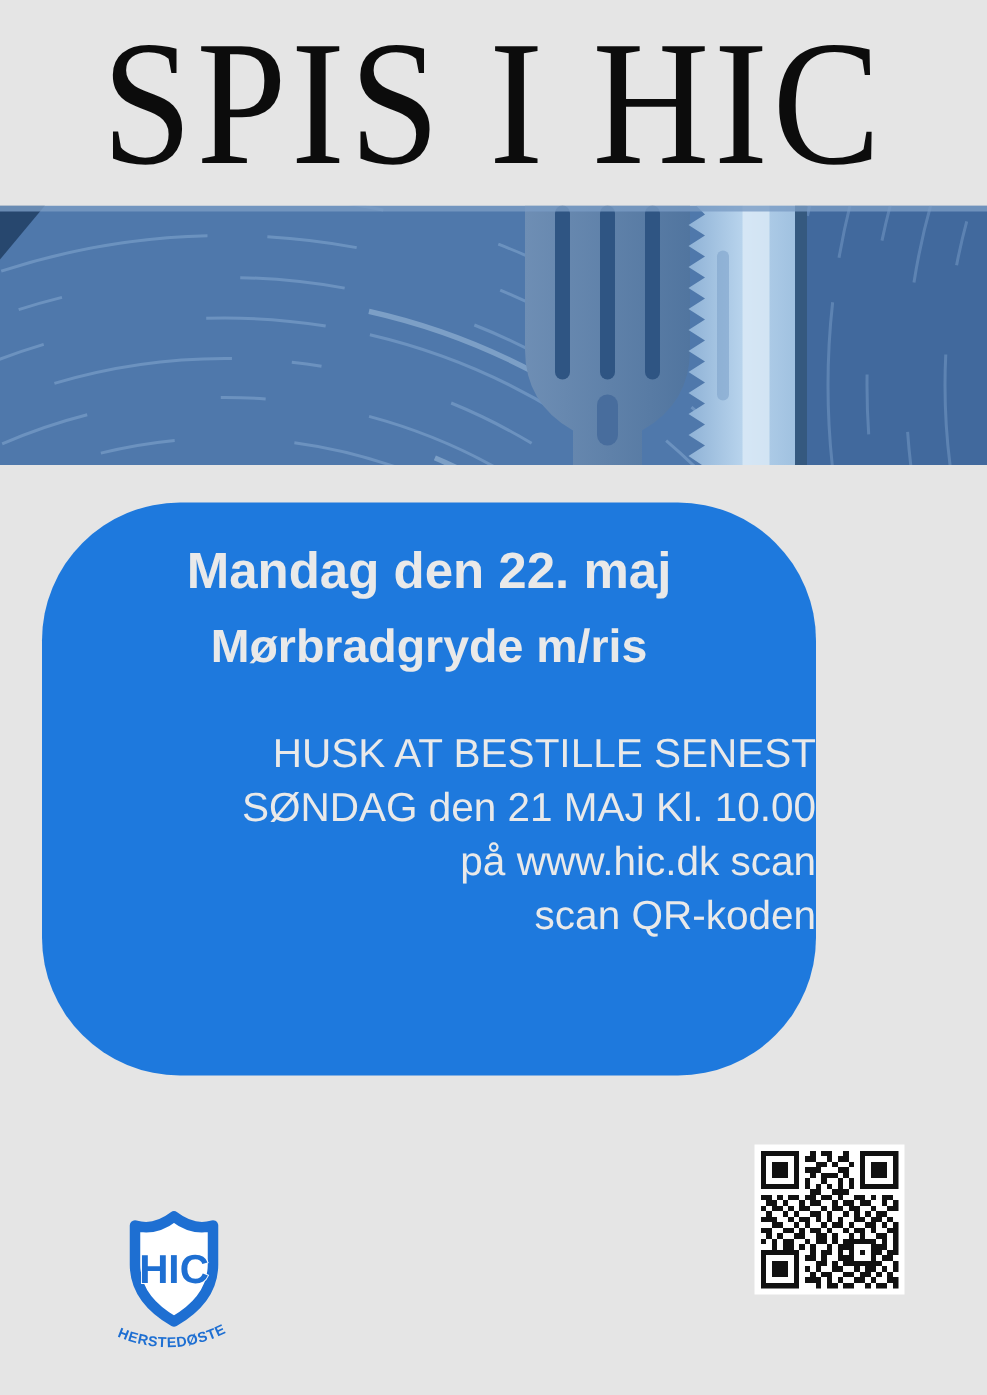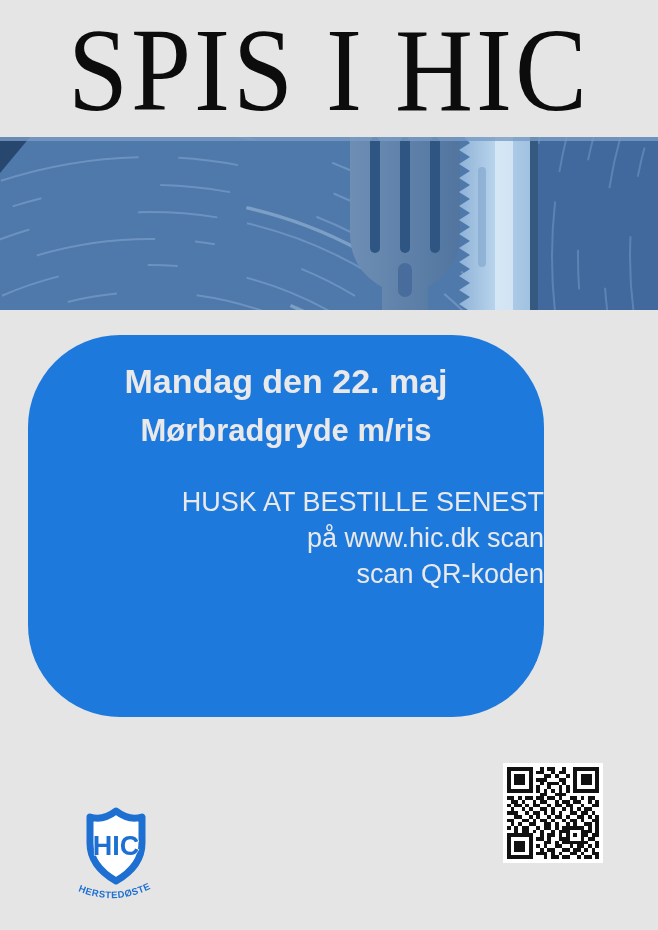--- a/index.html
+++ b/index.html
@@ -126,20 +126,21 @@
       </g>
 
       <rect x="0" y="0" width="658" height="4" fill="#7b9cc4" opacity="0.8"></rect>
     </svg>
   </div>
 
   <div class="card" style="background: rgb(30, 121, 221); color: rgb(233, 233, 233);">
     <div class="c1">Mandag den 22. maj</div>
     <div class="c3">Mørbradgryde m/ris</div>
     <div class="c4">HUSK AT BESTILLE SENEST</div>
+    <div class="c4">SØNDAG den 21 MAJ Kl. 10.00</div>
     <div class="c4">på www.hic.dk scan</div>
     <div class="c4">scan QR-koden</div>
   </div>
 
   <div class="logo" style="color: rgb(30, 111, 210);">
     <svg width="80" height="104" viewBox="0 0 80 104">
       <path d="M14,12 Q27,16 40,6 Q53,16 66,12 L66,38 Q66,61 40,76 Q14,61 14,38 Z" fill="#ffffff" stroke="currentColor" stroke-width="7" stroke-linejoin="round"></path>
       <text x="40" y="50" text-anchor="middle" font-family="Liberation Sans, sans-serif" font-size="27" font-weight="bold" fill="currentColor" stroke="#ffffff" stroke-width="1.2" paint-order="stroke">HIC</text>
       <path id="clubArc" d="M2,86 Q40,102 78,82" fill="none" stroke="none"></path>
       <text font-family="Liberation Sans, sans-serif" font-size="9.5" font-weight="bold" fill="currentColor" letter-spacing="0.4">

